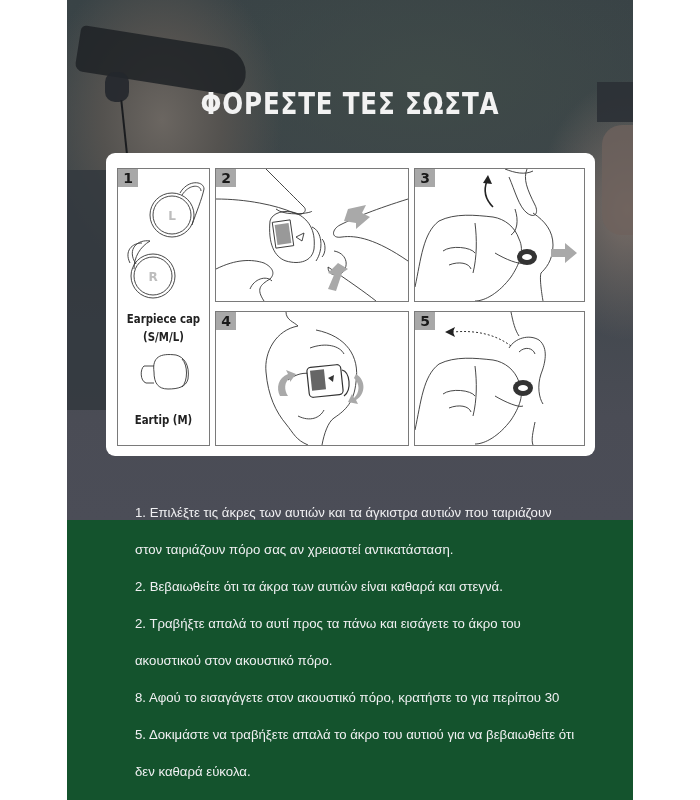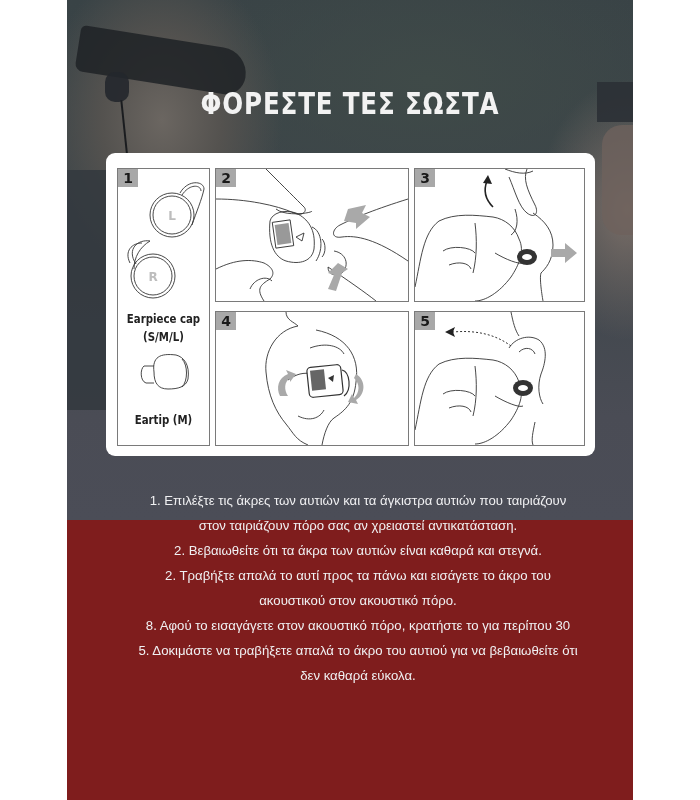--- a/index.html
+++ b/index.html
@@ -2,21 +2,21 @@
 <html><head>
 <meta charset="utf-8">
 <style>
   html, body { margin: 0; padding: 0; }
   body {
     width: 700px; height: 800px; background: #ffffff; position: relative; overflow: hidden;
     font-family: "Liberation Sans", sans-serif;
   }
   .column {
     position: absolute; left: 67px; top: 0; width: 566px; height: 800px;
-    background: #7f1d1d; overflow: hidden;
+    background: #14532d; overflow: hidden;
   }
   .photo {
     position: absolute; left: 0; top: 0; width: 566px; height: 520px;
     background:
       radial-gradient(ellipse 120px 160px at 95px 120px, #6b6661 0%, #54524f 50%, rgba(60,64,70,0) 100%),
       radial-gradient(ellipse 90px 130px at 560px 210px, #7a6e68 0%, rgba(80,80,85,0) 100%),
       radial-gradient(ellipse 260px 140px at 360px 80px, #3f4a48 0%, rgba(60,70,70,0) 100%),
       linear-gradient(180deg, #394346 0%, #3e464a 45%, #4a4c55 80%, #4b4d57 100%);
   }
   .glasses {
@@ -65,21 +65,21 @@
   .cap-label {
     position: absolute; left: 0; width: 91px; text-align: center; color: #222;
     font-family: "DejaVu Sans", sans-serif; font-weight: bold; font-size: 12px;
     transform: scaleX(0.85);
   }
   svg { position: absolute; left: 0; top: 0; }
   .instructions {
     position: absolute; left: 56px; top: 488px; width: 470px;
     color: #f0f0f2; font-size: 13.2px; line-height: 25px;
   }
-  .instructions p { margin: 0; text-align: center; }
+  .instructions p { margin: 12px; }
 </style>
 </head>
 <body>
 
 <div class="column">
   <div class="photo">
     <div class="shoulder"></div>
     <div class="glasses"></div>
     <div class="earbud"></div>
     <div class="cable"></div>

